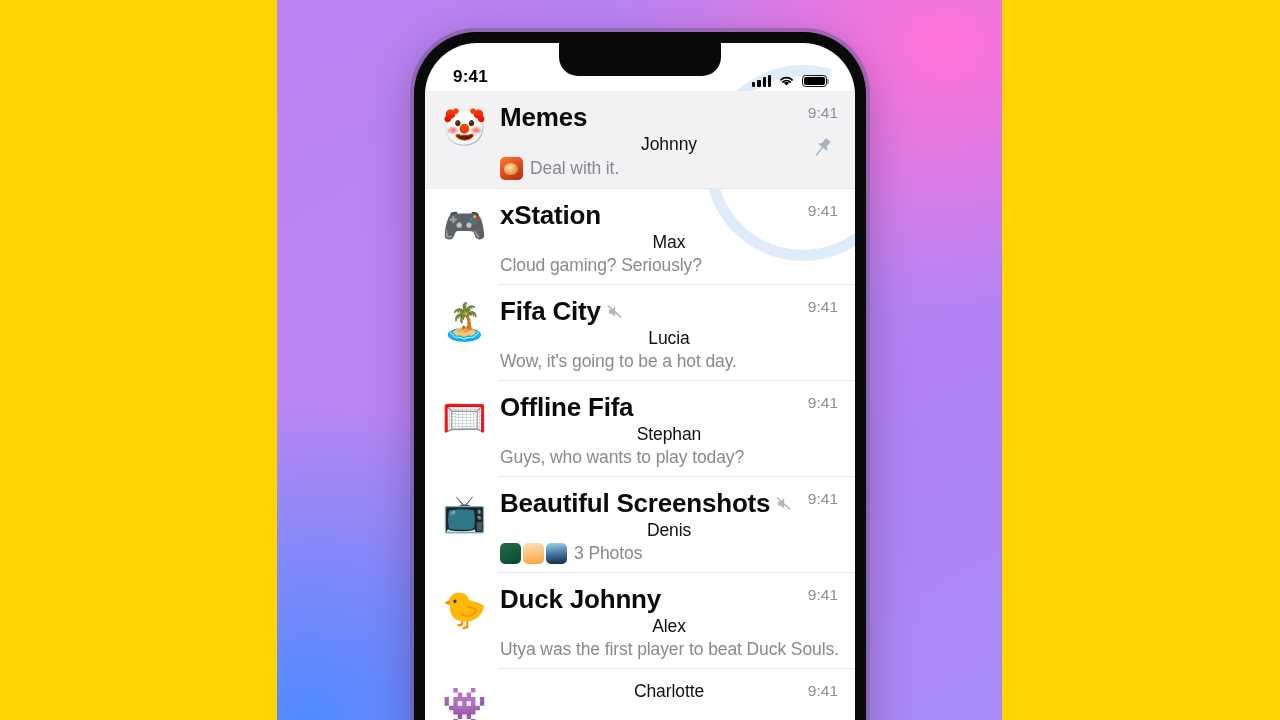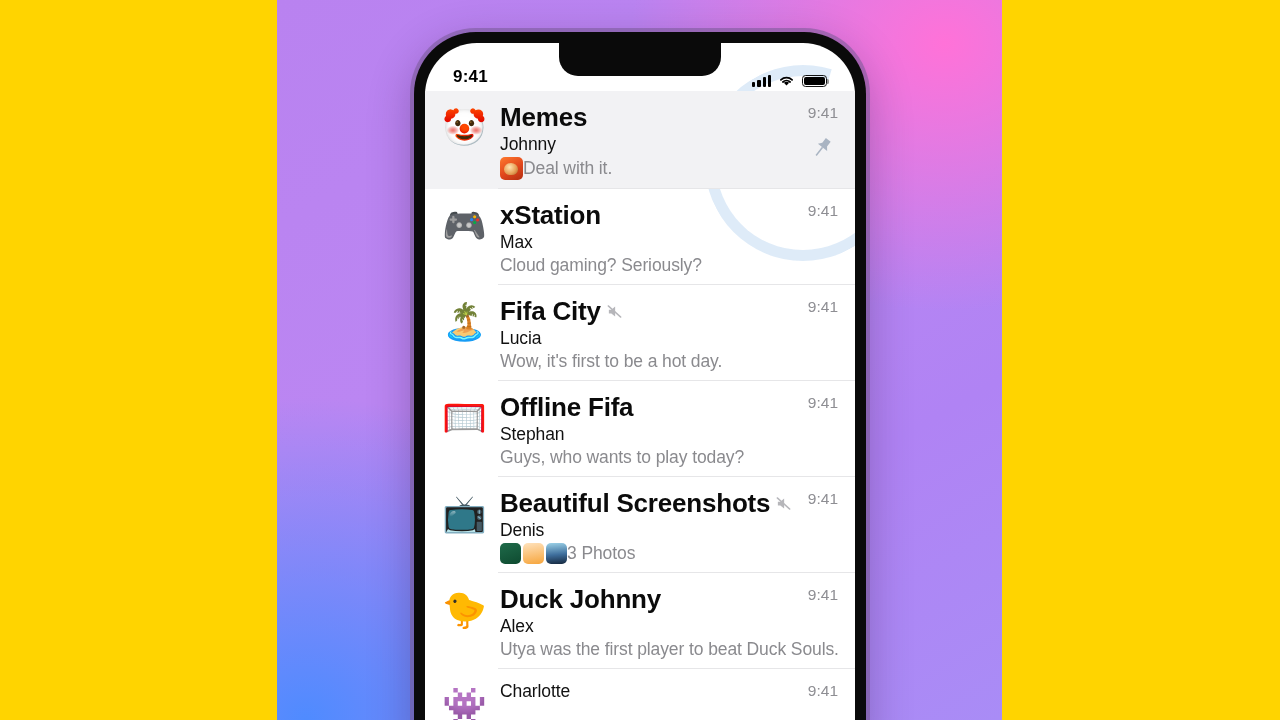--- a/index.html
+++ b/index.html
@@ -96,23 +96,23 @@
   .avatar {
     width:46px; height:46px; flex:0 0 46px; margin-top:5px; margin-right:12px;
     display:flex; align-items:center; justify-content:center;
     font-size:36px; line-height:1;
     font-family:"DejaVu Sans",sans-serif;
   }
   .rbody { flex:1 1 auto; min-width:0; padding-top:2px; }
   .rtop { display:flex; align-items:center; gap:6px; }
   .rtitle { font-size:26px; font-weight:700; color:#0b0b0b; letter-spacing:-.2px; white-space:nowrap; }
   .mute-ico { width:15px; height:15px; flex:0 0 auto; opacity:.72; }
-  .rsender { font-size:17.5px; color:#111; margin-top:1px; letter-spacing:-.1px; }
+  .rsender { font-size:17.5px; color:#111; margin-top:1px; letter-spacing:-.1px;text-align:center; }
   .rmsg { font-size:17.5px; color:#8A8A8E; margin-top:2px; letter-spacing:-.1px;
-          display:flex; align-items:center; white-space:nowrap;
+          display:flex; align-items:center; gap:7px; white-space:nowrap;
           overflow:hidden; text-overflow:ellipsis; }
   .rtime { position:absolute; right:17px; top:13px; font-size:15.5px; color:#8E8E93; }
   .pin-ico { position:absolute; right:20px; top:44px; width:26px; height:26px; }
 
   .sticker { width:23px; height:23px; border-radius:5px; flex:0 0 auto;
              background:linear-gradient(150deg,#FF7A2E 0%,#E0461C 55%,#B22E12 100%); position:relative; overflow:hidden;}
   .sticker::after{content:"";position:absolute;left:4px;top:6px;width:14px;height:12px;border-radius:50% 50% 45% 45%;
              background:radial-gradient(circle at 40% 35%,#FFE3B0 0%,#E8A25A 55%,#A85E22 100%);}
   .photos { display:flex; gap:2px; flex:0 0 auto; }
   .photos i { display:block; width:21px; height:21px; border-radius:5px; }
@@ -199,21 +199,21 @@
           <div class="rbody">
             <div class="rtop">
               <span class="rtitle">Fifa City</span>
               <svg class="mute-ico" viewBox="0 0 24 24">
                 <path d="M3 9 H7 L13 4 V20 L7 15 H3 Z" fill="#9A9AA0"></path>
                 <path d="M2 3 L22 21" stroke="#9A9AA0" stroke-width="2.2" stroke-linecap="round"></path>
               </svg>
             </div>
             <div class="rsender">Lucia</div>
             <div class="rmsg">
-              <span>Wow, it's first to be a hot day.</span>
+              <span>Wow, it's going to be a hot day.</span>
             </div>
           </div>
           <div class="rtime">9:41</div>
           <div class="sep"></div>
         </div>
         <div class="row">
           <div class="avatar">🥅</div>
           <div class="rbody">
             <div class="rtop">
               <span class="rtitle">Offline Fifa</span>

